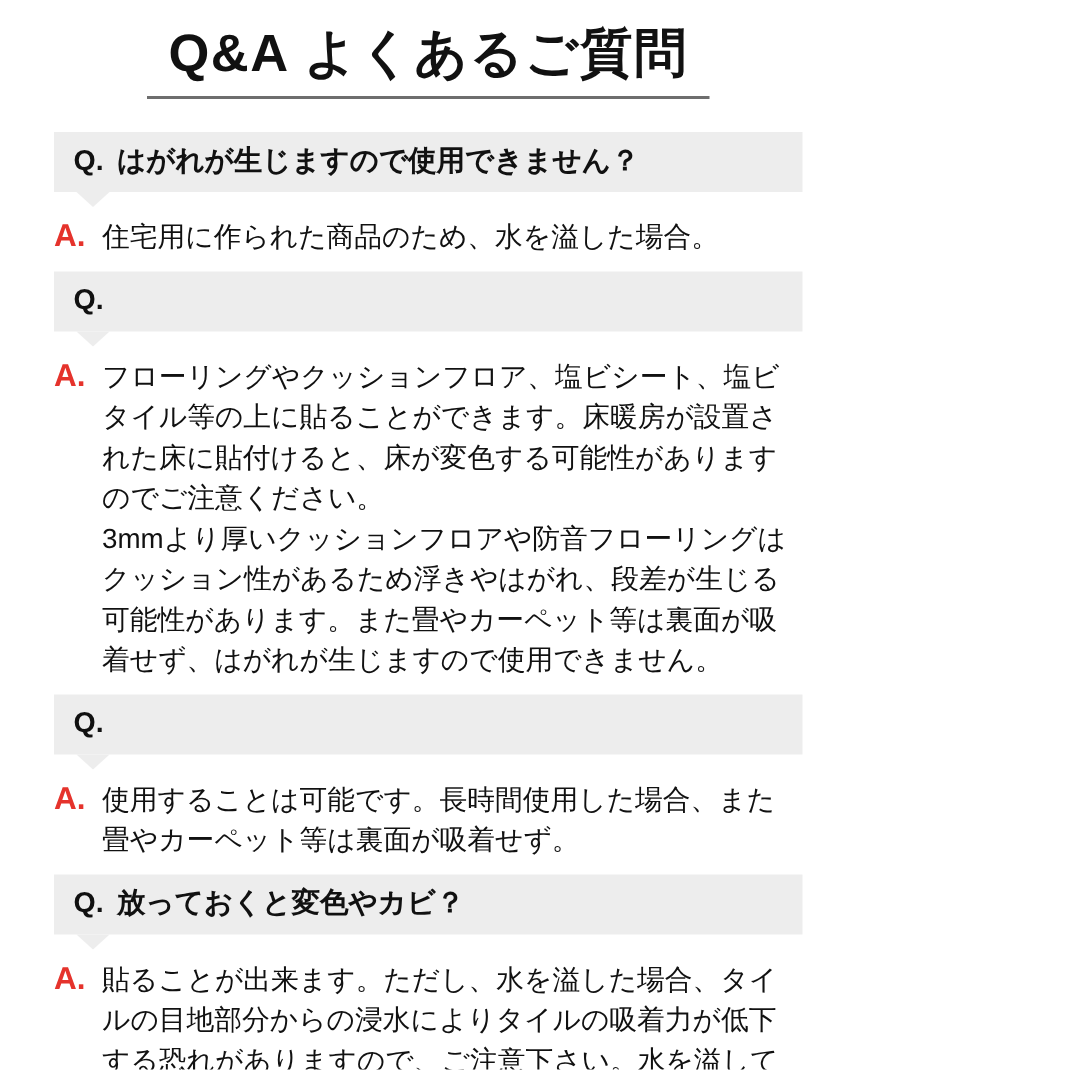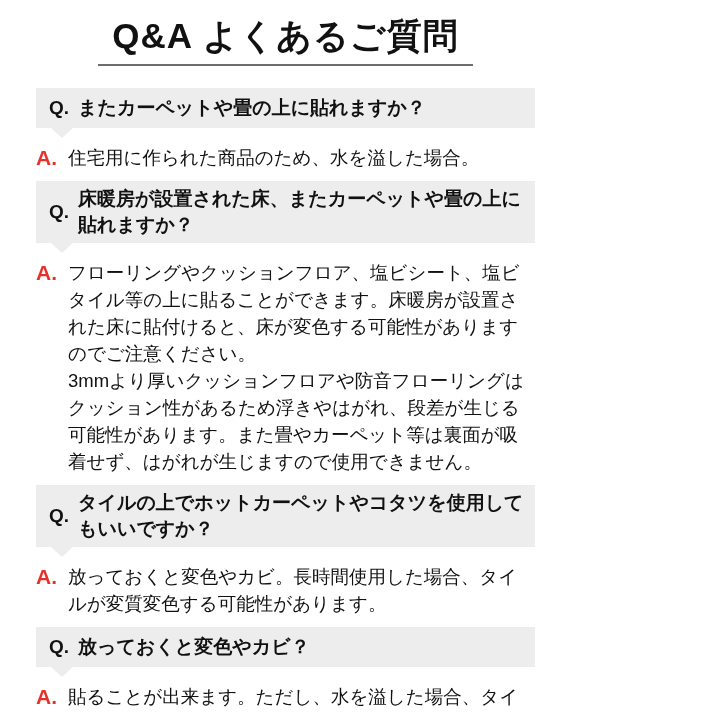--- a/index.html
+++ b/index.html
@@ -93,51 +93,49 @@
 <div class="page">
 
   <div class="title-wrap">
     <h1 class="page-title">Q&amp;A よくあるご質問</h1>
     <div class="title-underline"></div>
   </div>
 
   <div class="faq-item">
     <div class="q-bar">
       <span class="q-prefix">Q.</span>
-      <span class="q-text">またカーペットや畳の上に貼れますか？</span>
+      <span class="q-text">はがれが生じますので使用できません？</span>
     </div>
     <div class="q-tail"></div>
     <div class="answer">
       <span class="a-prefix">A.</span>
       <p class="a-text">住宅用に作られた商品のため、水を溢した場合。</p>
     </div>
   </div>
 
   <div class="faq-item">
     <div class="q-bar">
       <span class="q-prefix">Q.</span>
-      <span class="q-text">床暖房が設置された床、またカーペットや畳の上に貼れますか？</span>
     </div>
     <div class="q-tail"></div>
     <div class="answer">
       <span class="a-prefix">A.</span>
       <p class="a-text">フローリングやクッションフロア、塩ビシート、塩ビタイル等の上に貼ることができます。床暖房が設置された床に貼付けると、床が変色する可能性がありますのでご注意ください。
 3mmより厚いクッションフロアや防音フローリングはクッション性があるため浮きやはがれ、段差が生じる可能性があります。また畳やカーペット等は裏面が吸着せず、はがれが生じますので使用できません。</p>
     </div>
   </div>
 
   <div class="faq-item">
     <div class="q-bar">
       <span class="q-prefix">Q.</span>
-      <span class="q-text">タイルの上でホットカーペットやコタツを使用してもいいですか？</span>
     </div>
     <div class="q-tail"></div>
     <div class="answer">
       <span class="a-prefix">A.</span>
-      <p class="a-text">放っておくと変色やカビ。長時間使用した場合、タイルが変質変色する可能性があります。</p>
+      <p class="a-text">使用することは可能です。長時間使用した場合、また畳やカーペット等は裏面が吸着せず。</p>
     </div>
   </div>
 
   <div class="faq-item">
     <div class="q-bar">
       <span class="q-prefix">Q.</span>
       <span class="q-text">放っておくと変色やカビ？</span>
     </div>
     <div class="q-tail"></div>
     <div class="answer">

